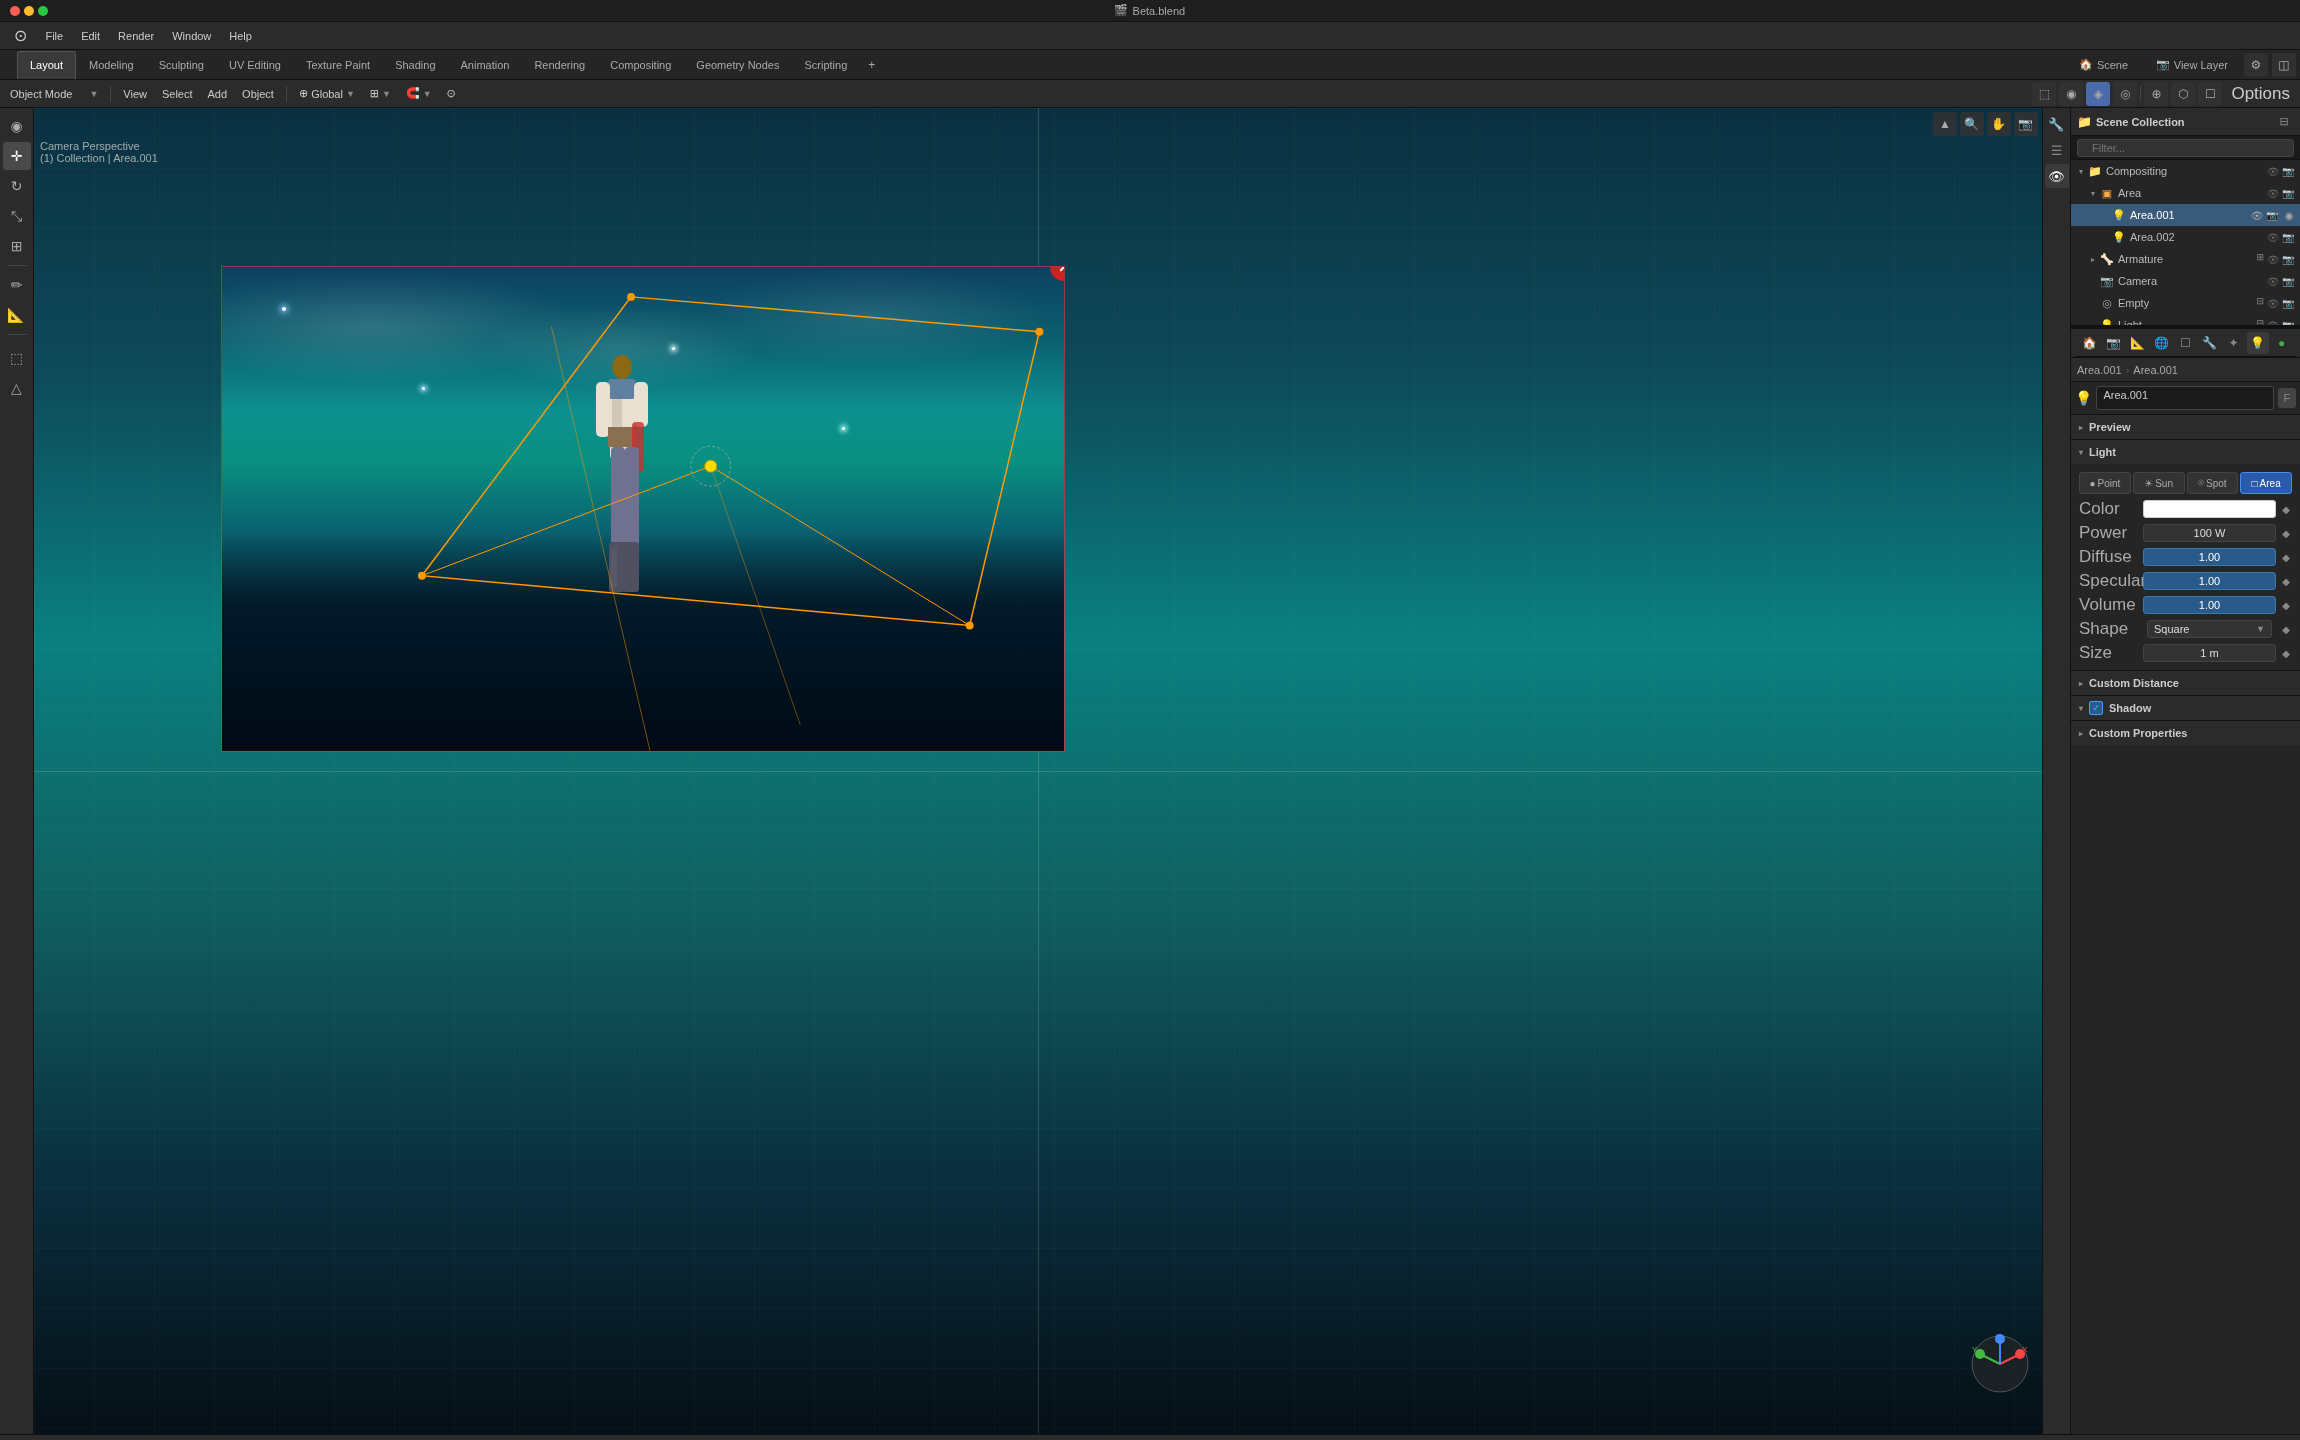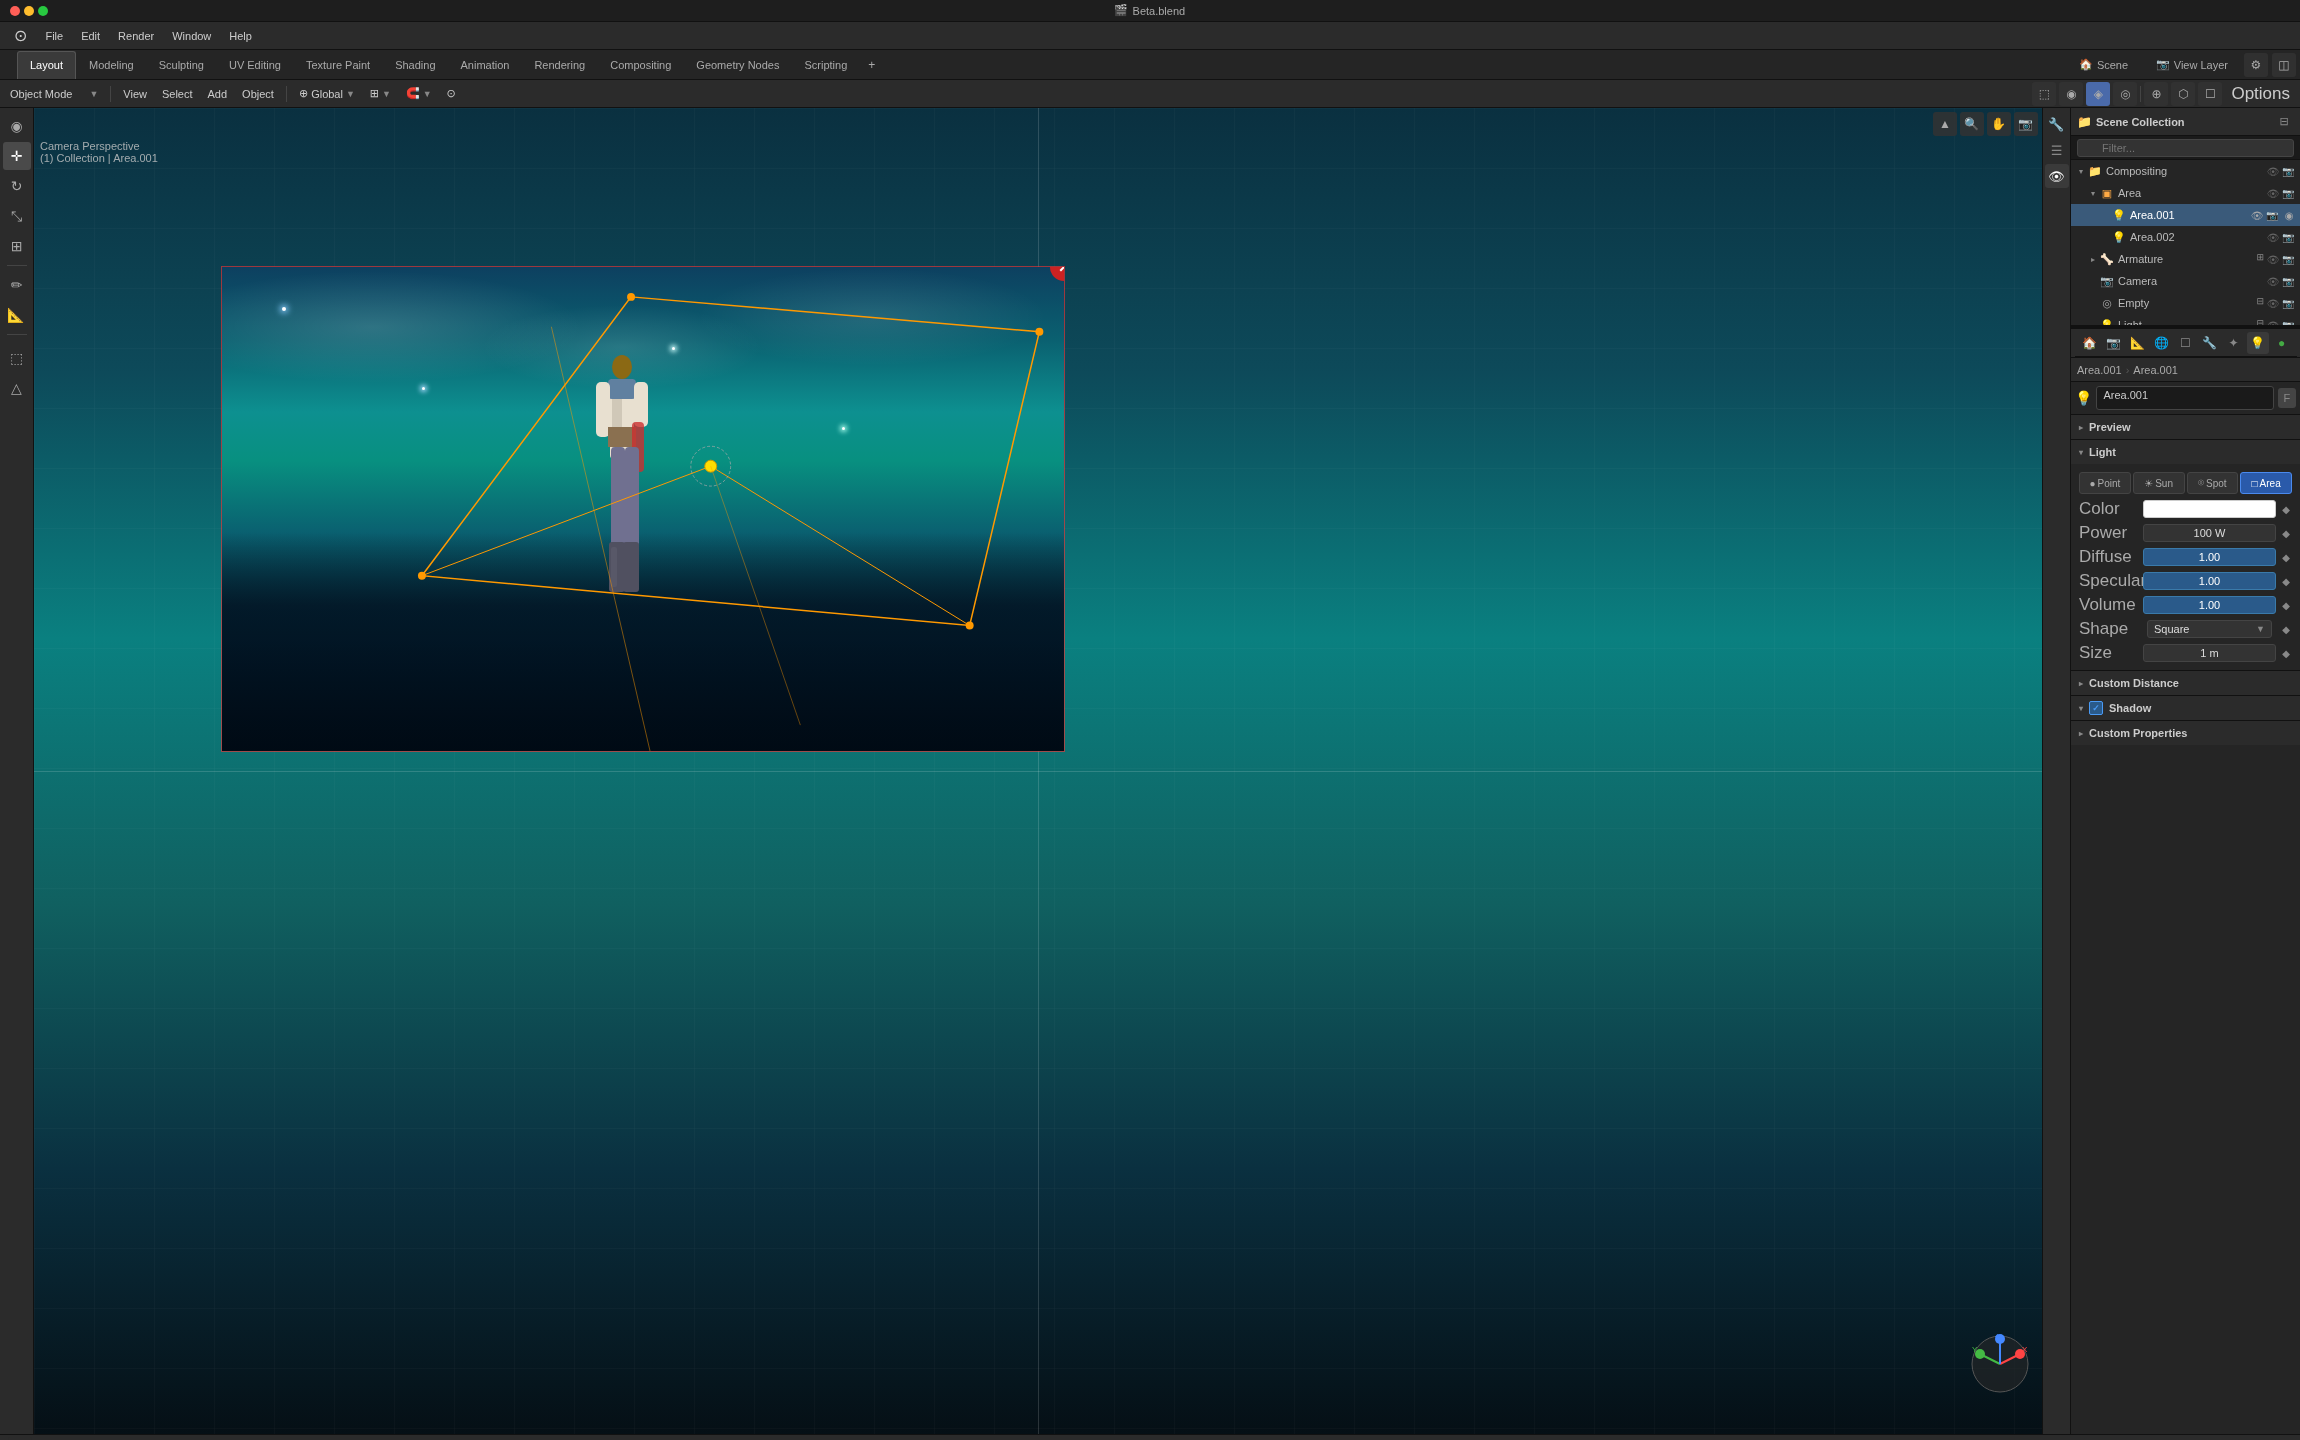--- a/index.html
+++ b/index.html
@@ -273,21 +273,21 @@
       background: #1a1a1a;
       border-bottom: 1px solid #111;
       display: flex; align-items: center;
       padding: 0 6px;
     }
     #outliner-search input {
       background: #333;
       border: 1px solid #444;
       color: #ccc;
       font-size: 11px;
-      padding: 2px 24px;
+      padding: 2px 14px;
       border-radius: 3px;
       width: 100%;
       outline: none;
     }
 
     #outliner-tree {
       flex: 0 0 auto;
       max-height: 200px;
       overflow-y: auto;
       background: #252525;

